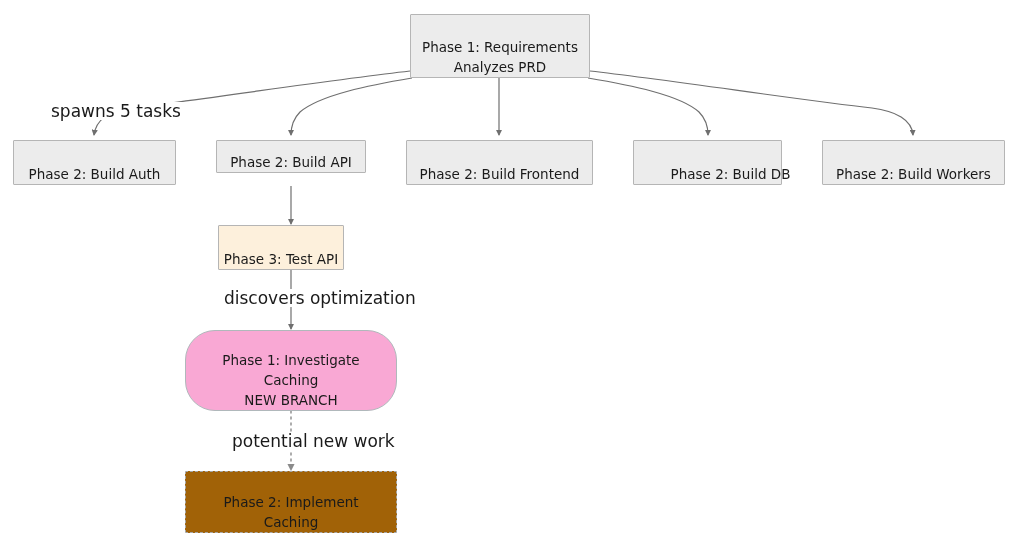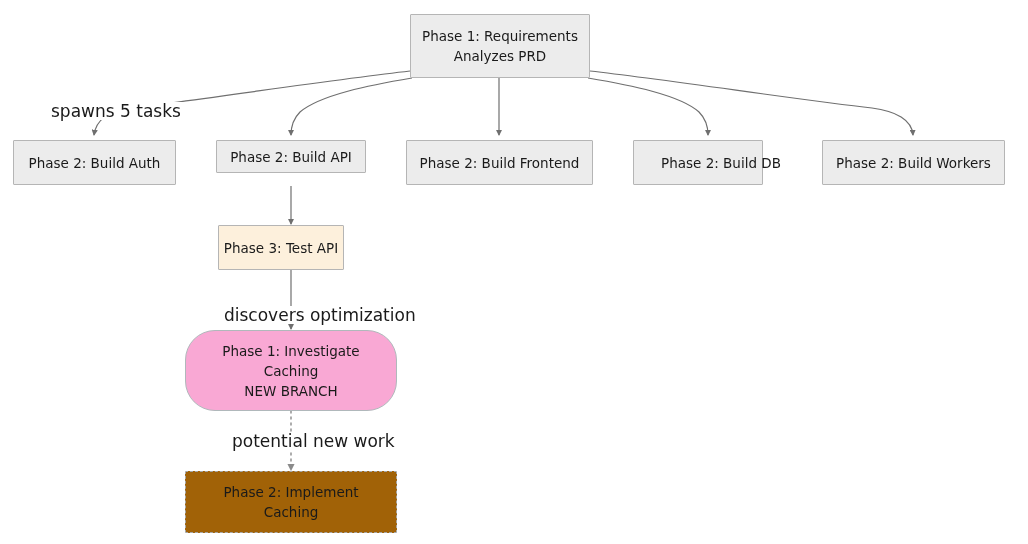--- a/index.html
+++ b/index.html
@@ -23,21 +23,21 @@
     top: 0;
     width: 1028px;
     height: 544px;
   }
   .node {
     position: absolute;
     box-sizing: border-box;
     display: flex;
     flex-direction: column;
     align-items: center;
-    justify-content: center;
+    justify-content: flex-end;
     border: 1px solid #b5b5b5;
     background: #ececec;
     color: #1a1a1a;
     font-size: 13.5px;
     line-height: 20px;
     text-align: center;
     border-radius: 1px;
     z-index: 2;
   }
   .node .line {
@@ -113,21 +113,21 @@
   </div>
 
   <div class="node" style="left:216px; top:140px; width:150px; height:33px;">
     <span class="line">Phase 2: Build API</span>
   </div>
 
   <div class="node" style="left:406px; top:140px; width:187px; height:45px;">
     <span class="line">Phase 2: Build Frontend</span>
   </div>
 
-  <div class="node" style="left:633px; top:140px; width:130px; height:45px;padding-left:46px;">
+  <div class="node" style="left:633px; top:140px; width:149px; height:45px;padding-left:46px;">
     <span class="line">Phase 2: Build DB</span>
   </div>
 
   <div class="node" style="left:822px; top:140px; width:183px; height:45px;">
     <span class="line">Phase 2: Build Workers</span>
   </div>
 
   <div class="node test" style="left:218px; top:225px; width:126px; height:45px;">
     <span class="line">Phase 3: Test API</span>
   </div>
@@ -138,17 +138,17 @@
     <span class="line">NEW BRANCH</span>
   </div>
 
   <div class="node implement" style="left:185px; top:471px; width:212px; height:62px;">
     <span class="line">Phase 2: Implement</span>
     <span class="line">Caching</span>
   </div>
 
   <div class="edge-label" style="left:48px; top:102px;">spawns 5 tasks</div>
 
-  <div class="edge-label" style="left:221px; top:306px;">discovers optimization</div>
+  <div class="edge-label" style="left:221px; top:289px;">discovers optimization</div>
 
   <div class="edge-label" style="left:229px; top:432px;">potential new work</div>
 
 </div>
 
 </body></html>

